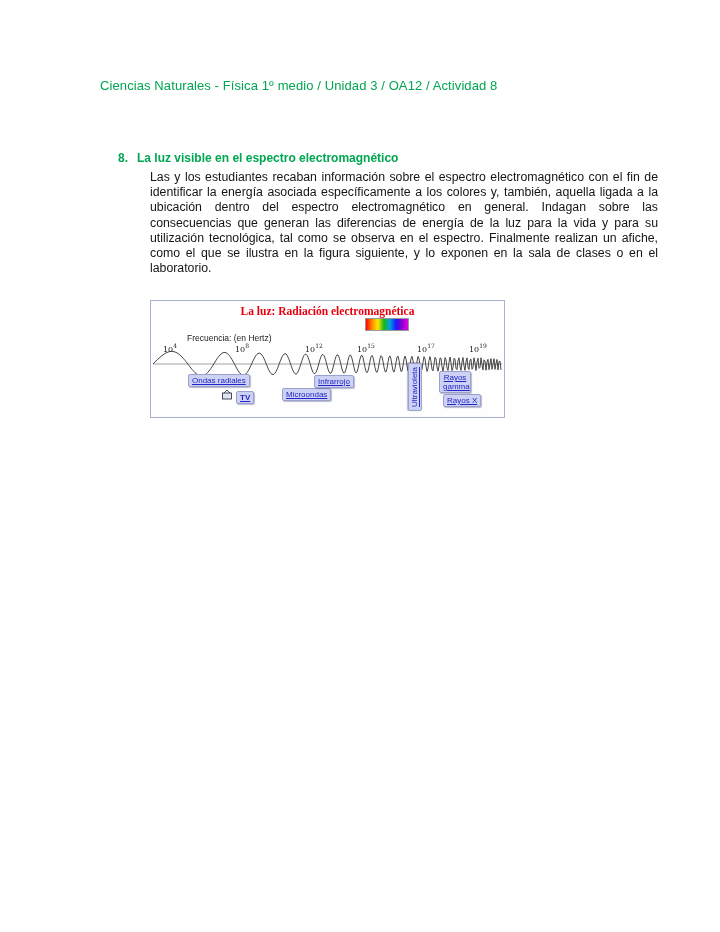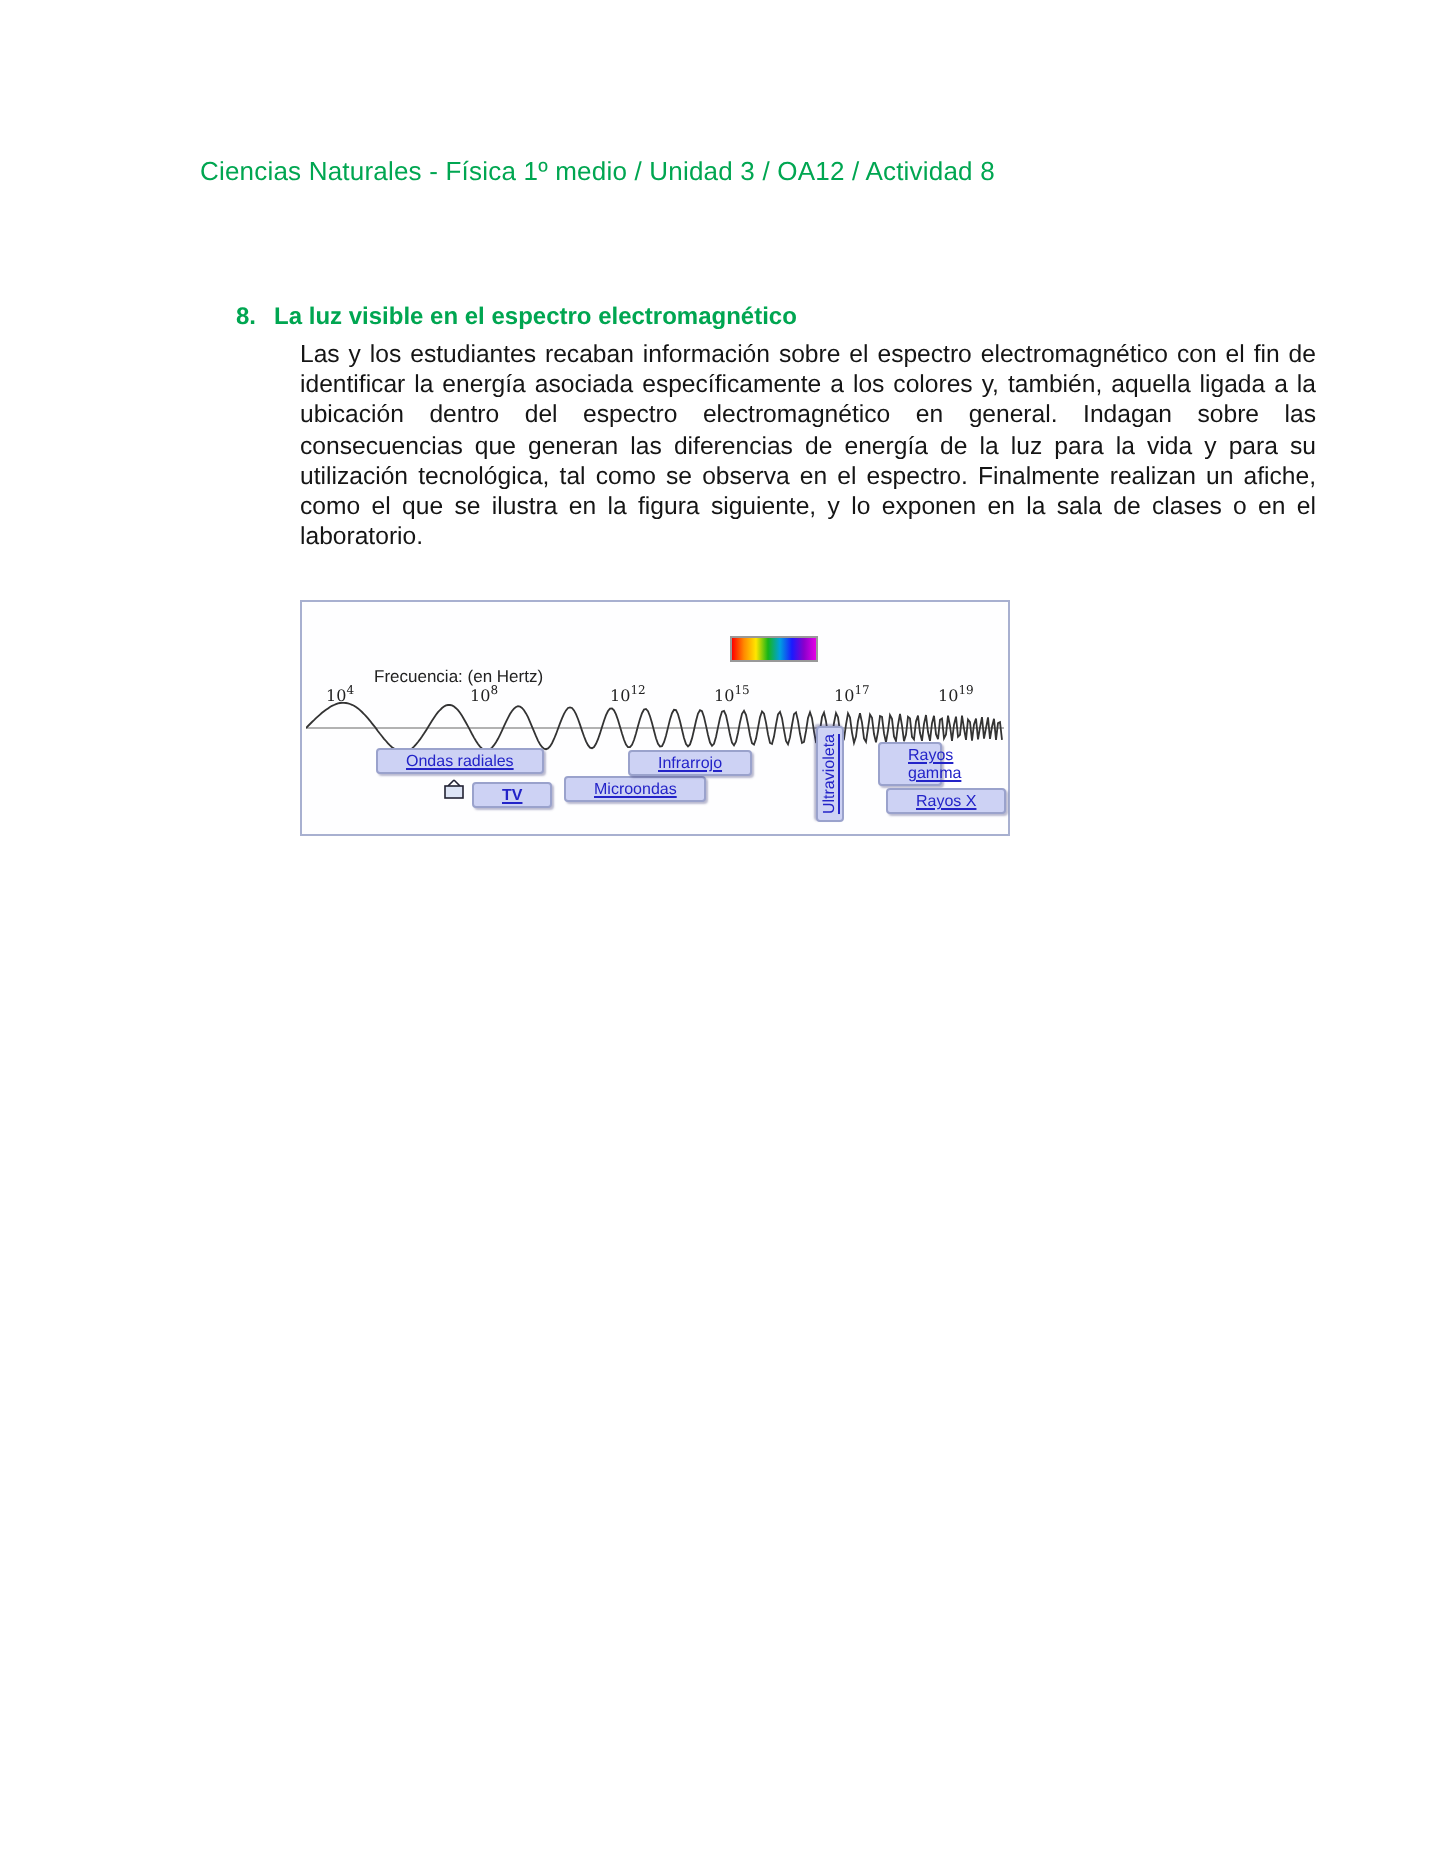--- a/index.html
+++ b/index.html
@@ -48,21 +48,21 @@
     font-family:"DejaVu Serif", serif; white-space:nowrap;
   }
   .tick sup { font-size:6px; }
   .t0{left:12px;} .t1{left:84px;} .t2{left:154px;} .t3{left:206px;} .t4{left:266px;} .t5{left:318px;}
 
   .wave-svg { position:absolute; left:2px; top:47px; }
 
   .band {
     position:absolute; font-size:8px; color:#2323c8;
     background:#cdd2f4; border:1px solid #9aa2cc;
-    padding:1px 14px; line-height:9px; white-space:nowrap;
+    padding:1px 3px; line-height:9px; white-space:nowrap;
     text-decoration:underline; border-radius:2px;
     box-shadow:1px 1px 1px rgba(60,60,120,.35);
   }
   .band-radio      { left:37px;  top:73px; }
   .band-tv         { left:85px;  top:90px;font-weight:bold; }
   .band-microwave  { left:131px; top:87px;text-align:center; }
   .band-infrared   { left:163px; top:74px; }
   .band-ultraviolet{
     left:257px; top:62px;
     writing-mode:vertical-rl; transform:rotate(180deg);
@@ -81,20 +81,21 @@
   <div class="breadcrumb">Ciencias Naturales - Física 1º medio / Unidad 3 / OA12 / Actividad 8</div>
 
   <h2 class="activity-heading">
     <span class="num">8.</span><span>La luz visible en el espectro electromagnético</span>
   </h2>
 
   <p class="body-text">Las y los estudiantes recaban información sobre el espectro electromagnético con el fin de identificar la energía asociada específicamente a los colores y, también, aquella ligada a la ubicación dentro del espectro electromagnético en general. Indagan sobre las consecuencias que generan las diferencias de energía de la luz para la vida y para su utilización tecnológica, tal como se observa en el espectro. Finalmente realizan un afiche, como el que se ilustra en la figura siguiente, y lo exponen en la sala de clases o en el laboratorio.</p>
 
   <div class="figure">
 
+    <div class="fig-title">La luz: Radiación electromagnética</div>
 
     <div class="rainbow"></div>
 
     <div class="freq-label">Frecuencia: (en Hertz)</div>
 
     <span class="tick t0"><span>10</span><sup>4</sup></span>
     <span class="tick t1"><span>10</span><sup>8</sup></span>
     <span class="tick t2"><span>10</span><sup>12</sup></span>
     <span class="tick t3"><span>10</span><sup>15</sup></span>
     <span class="tick t4"><span>10</span><sup>17</sup></span>

